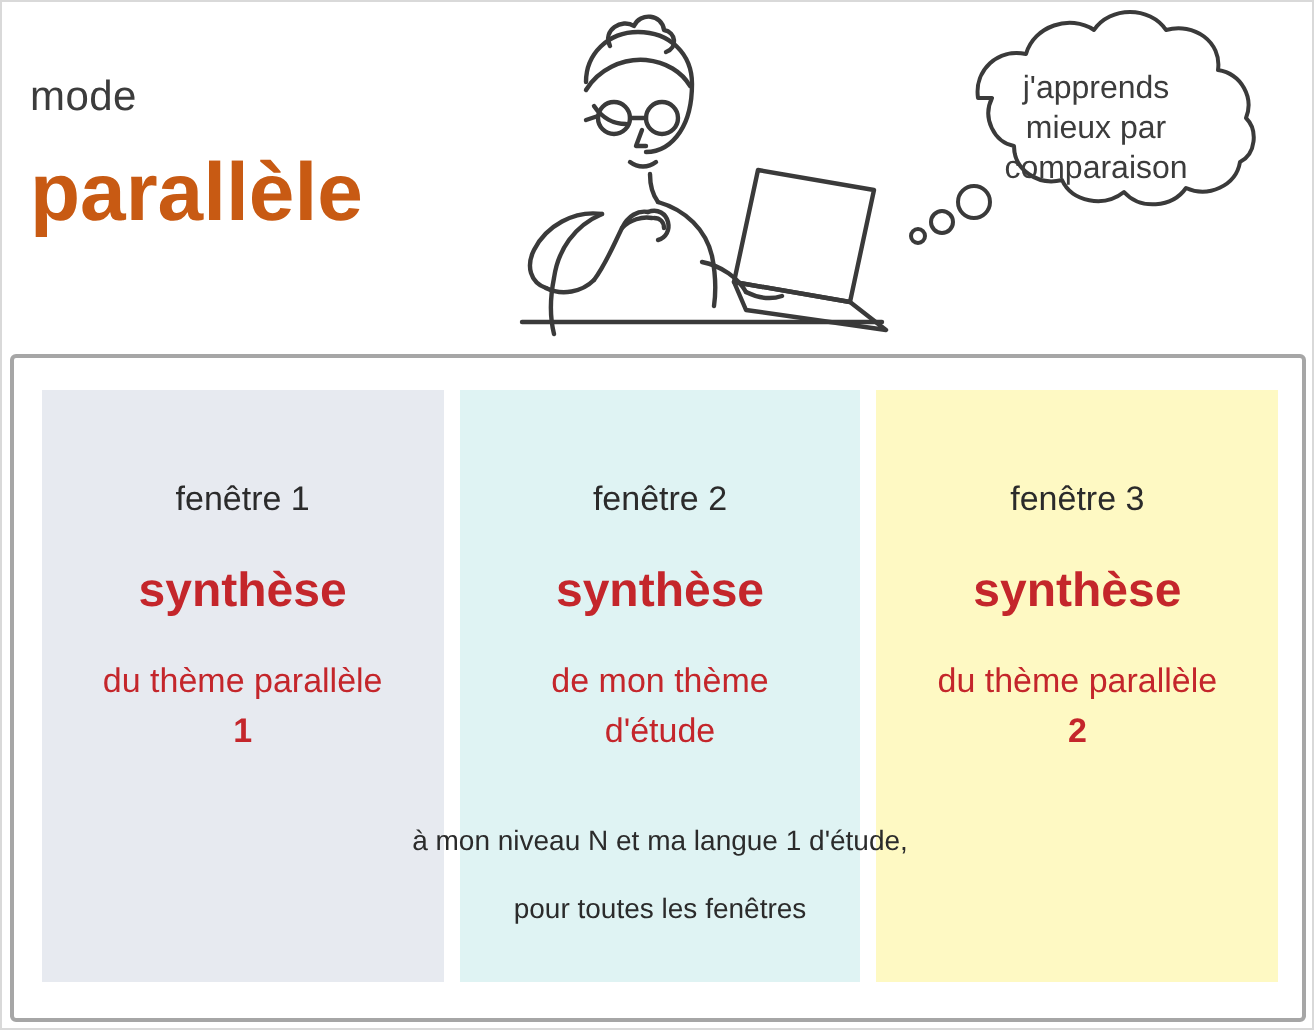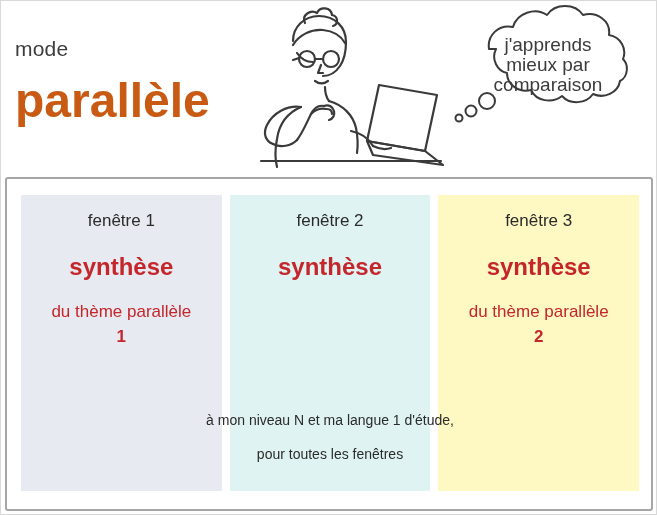--- a/index.html
+++ b/index.html
@@ -35,42 +35,42 @@
     left: 14px;
     top: 36px;
     font-size: 21px;
     color: #3c3c3c;
     letter-spacing: 0.2px;
   }
   .mode-title {
     position: absolute;
     left: 14px;
     top: 72px;
-    font-size: 48px;
+    font-size: 41px;
     font-weight: bold;
     color: #c85a13;
     letter-spacing: 0px;
   }
 
   
   .bubble {
     position: absolute;
     left: 440px;
     top: 4px;
     width: 214px;
     height: 124px;
   }
   .bubble svg { display: block; }
   .bubble-text {
     position: absolute;
     left: 0;
     top: 30px;
     width: 214px;
     text-align: center;
-    font-size: 19px;
+    font-size: 16px;
     color: #3c3c3c;
     line-height: 20px;
   }
   .bubble-text div { white-space: nowrap; }
 
   
   .person {
     position: absolute;
     left: 200px;
     top: 0px;
@@ -107,21 +107,21 @@
   }
   .col-1 { background: #e7eaf0; }
   .col-2 { background: #dff3f3; }
   .col-3 { background: #fef9c3; }
 
   .col-inner {
     position: absolute;
     left: 0;
     top: 0;
     width: 100%;
-    padding-top: 16px;
+    padding-top: 45px;
     box-sizing: border-box;
     text-align: center;
   }
   .win-label {
     font-size: 17px;
     color: #2b2b2b;
     margin-bottom: 22px;
   }
   .synth {
     font-size: 24px;
@@ -229,20 +229,24 @@
             <div>du thème parallèle</div>
             <div><b>1</b></div>
           </div>
         </div>
       </div>
 
       <div class="col col-2">
         <div class="col-inner">
           <div class="win-label">fenêtre 2</div>
           <div class="synth">synthèse</div>
+          <div class="theme">
+            <div>de mon thème</div>
+            <div>d'étude</div>
+          </div>
         </div>
       </div>
 
       <div class="col col-3">
         <div class="col-inner">
           <div class="win-label">fenêtre 3</div>
           <div class="synth">synthèse</div>
           <div class="theme">
             <div>du thème parallèle</div>
             <div><b>2</b></div>

